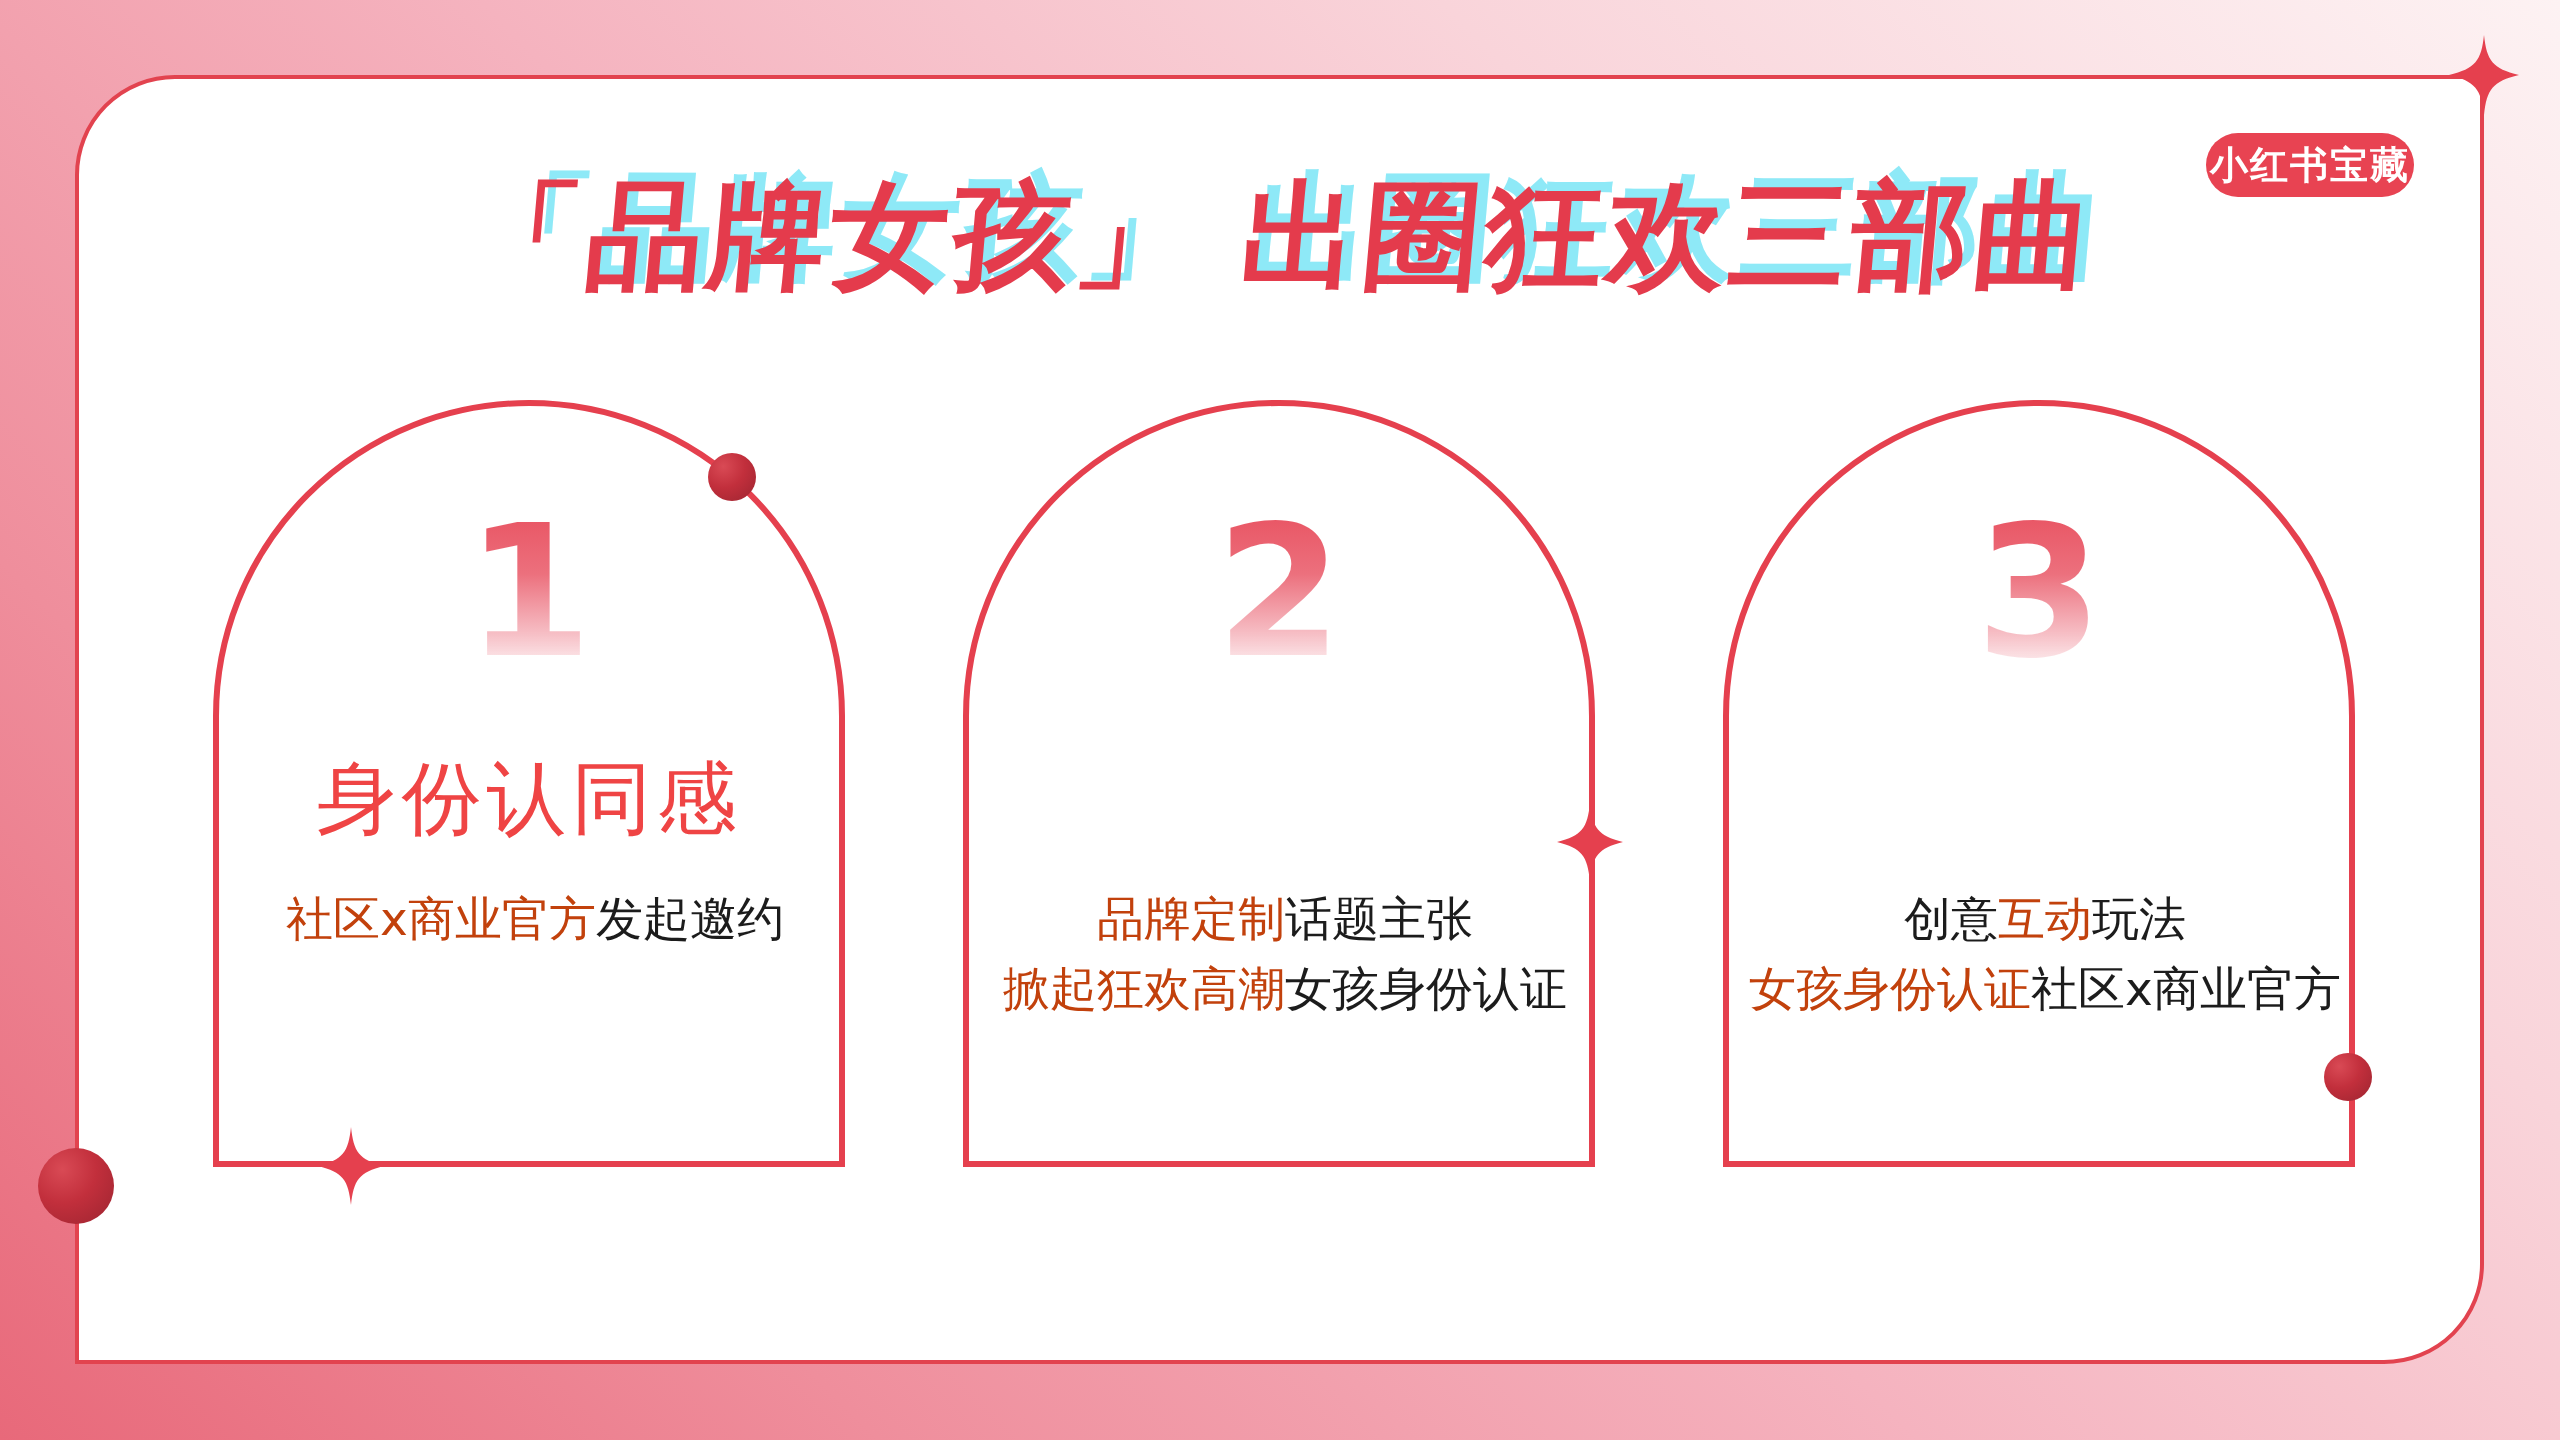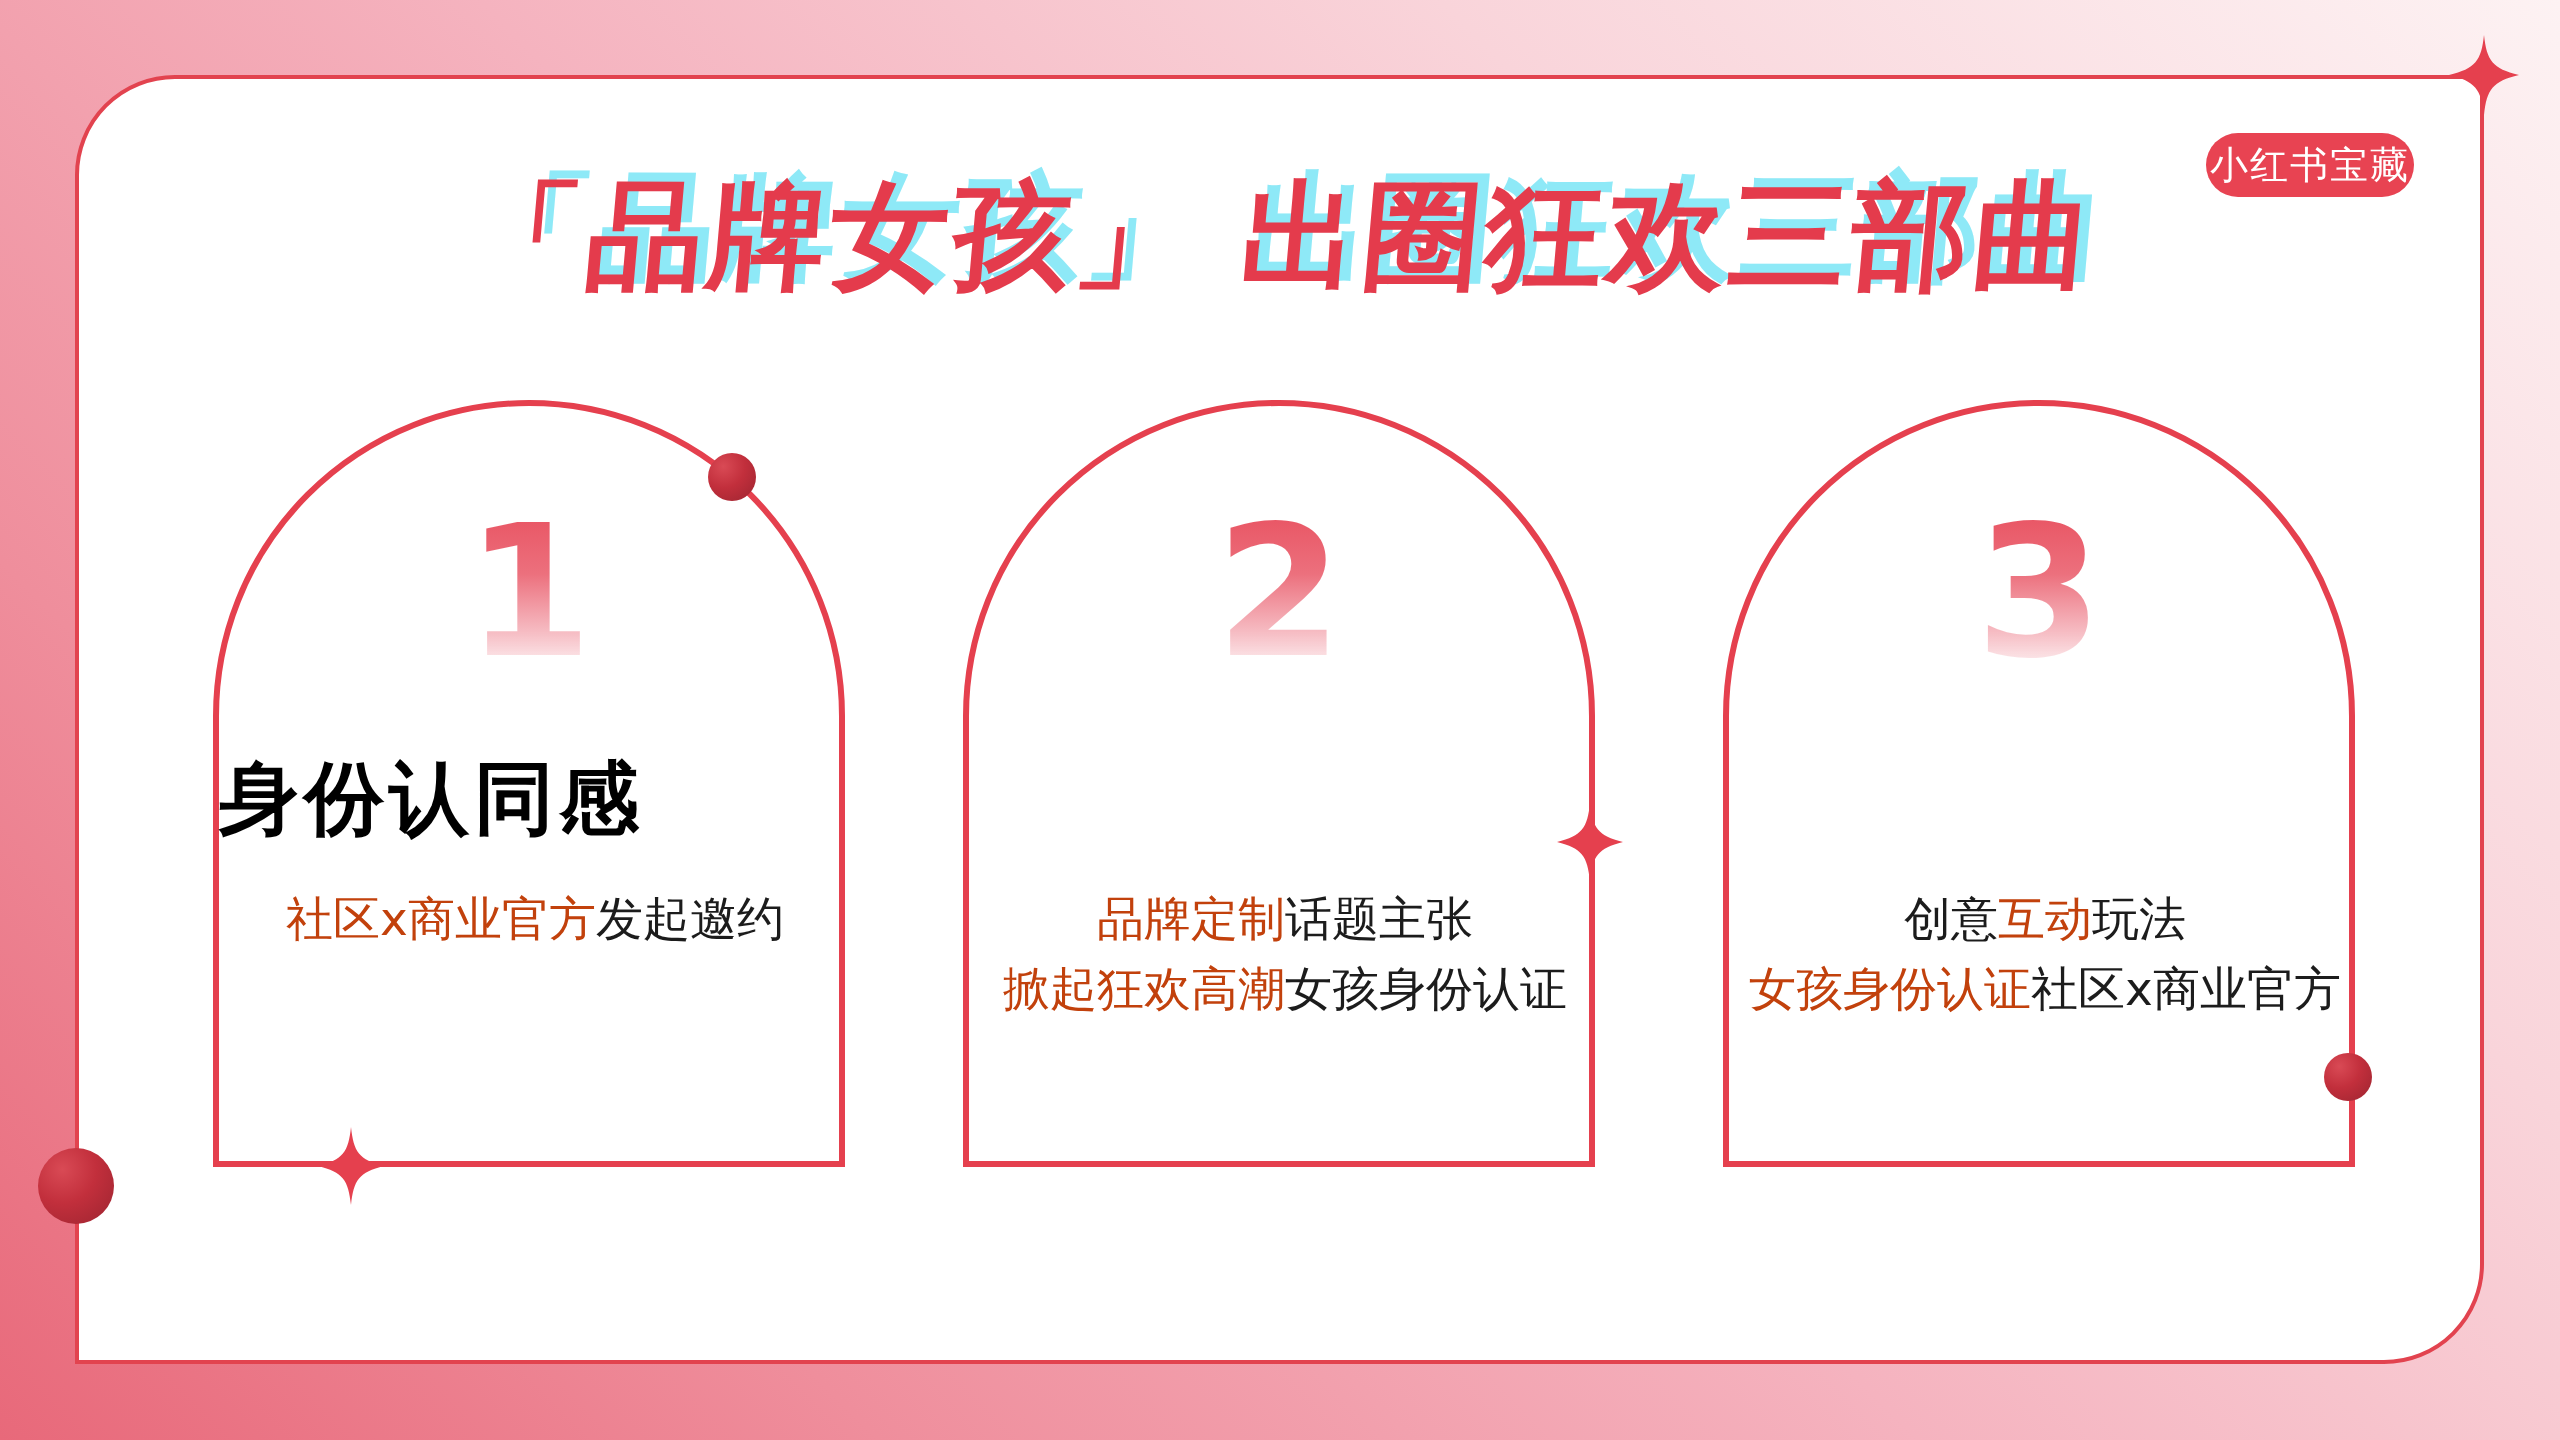--- a/index.html
+++ b/index.html
@@ -28,21 +28,21 @@
     color:#e43b4c;
     transform:skewX(-5deg);
     text-shadow:11px -9px 0 #8ee9f7;
     white-space:nowrap;
   }
   
   .badge{
     position:absolute;left:2206px;top:133px;width:208px;height:64px;
     background:#e84352;border-radius:34px;
     display:flex;align-items:center;justify-content:center;
-    color:#ffffff;font-size:38px;font-weight:400;letter-spacing:2px;
+    color:#ffffff;font-size:38px;font-weight:700;letter-spacing:2px;
   }
   
   .arch{
     position:absolute;top:400px;width:632px;height:767px;
     border:6px solid #e5404e;
     border-radius:316px 316px 0 0;
     box-sizing:border-box;
     background:#ffffff;
   }
   .arch1{left:213px;}
@@ -51,23 +51,23 @@
   .num{
     position:absolute;left:0;top:95px;width:100%;
     text-align:center;
     font-size:182px;line-height:1;font-weight:900;
     background:linear-gradient(180deg,#e84f5e 0%,#ec707d 40%,#f6bcc3 72%,rgba(255,255,255,0) 97%);
     -webkit-background-clip:text;background-clip:text;
     color:transparent;
   }
   .heading{
     position:absolute;left:0;top:340px;width:100%;
-    text-align:left;
-    font-size:80px;font-weight:700;letter-spacing:5px;
-    color:#000000;
+    text-align:center;
+    font-size:80px;font-weight:400;letter-spacing:5px;
+    color:#ef4444;
     white-space:nowrap;
   }
   .body-text{
     position:absolute;left:-60px;top:478px;width:752px;
     text-align:center;
     font-size:47px;line-height:1.48;font-weight:500;
     color:#1c1c1c;
     white-space:nowrap;
   }
   .red{color:#c2410c;}

